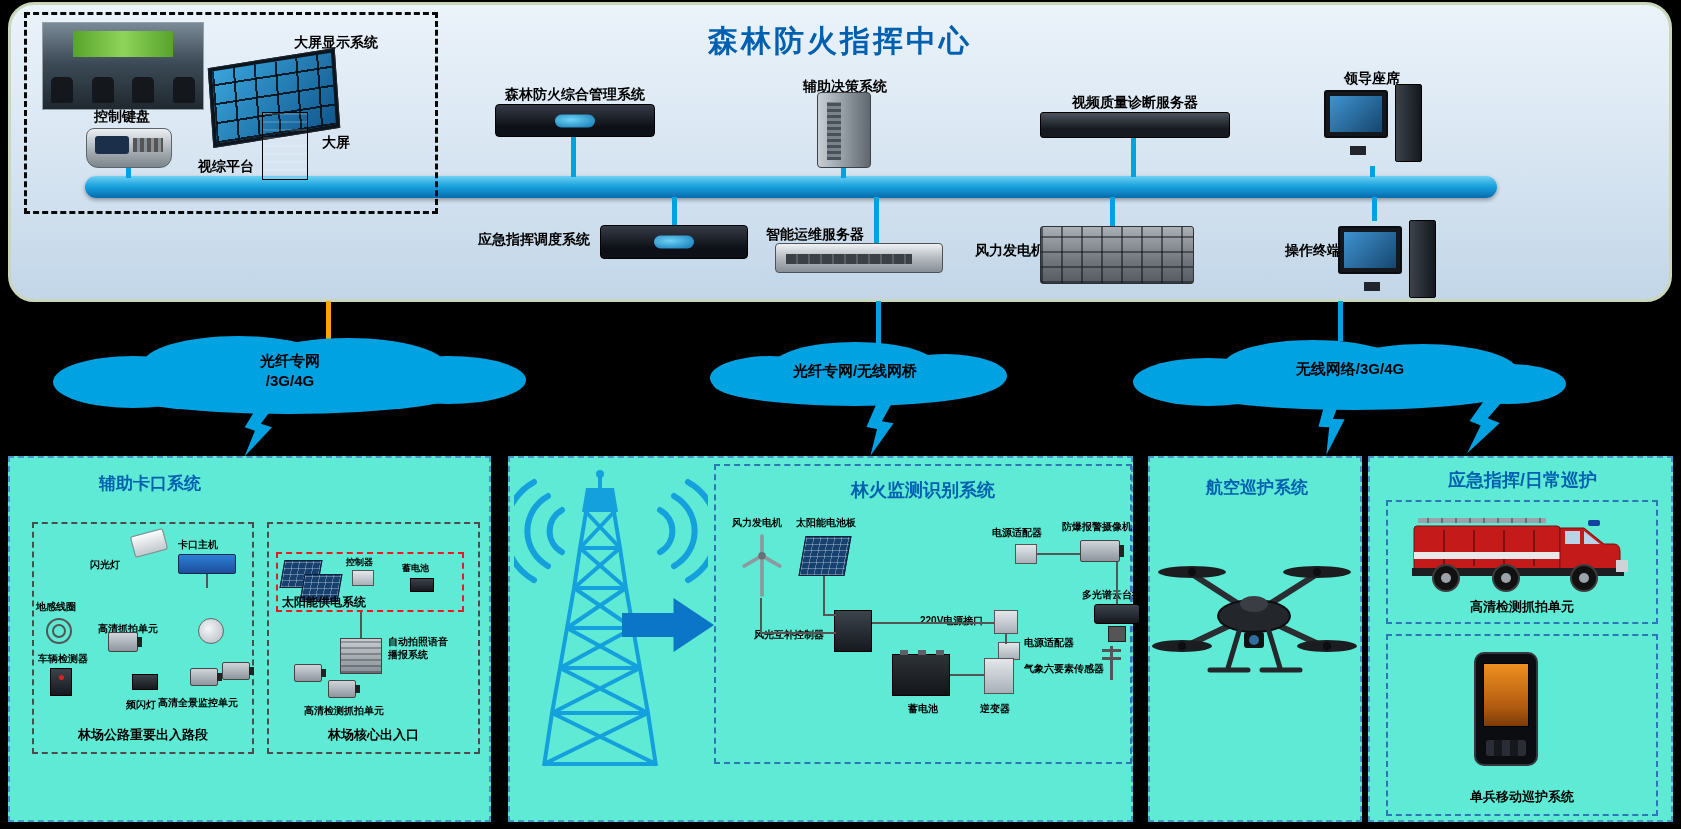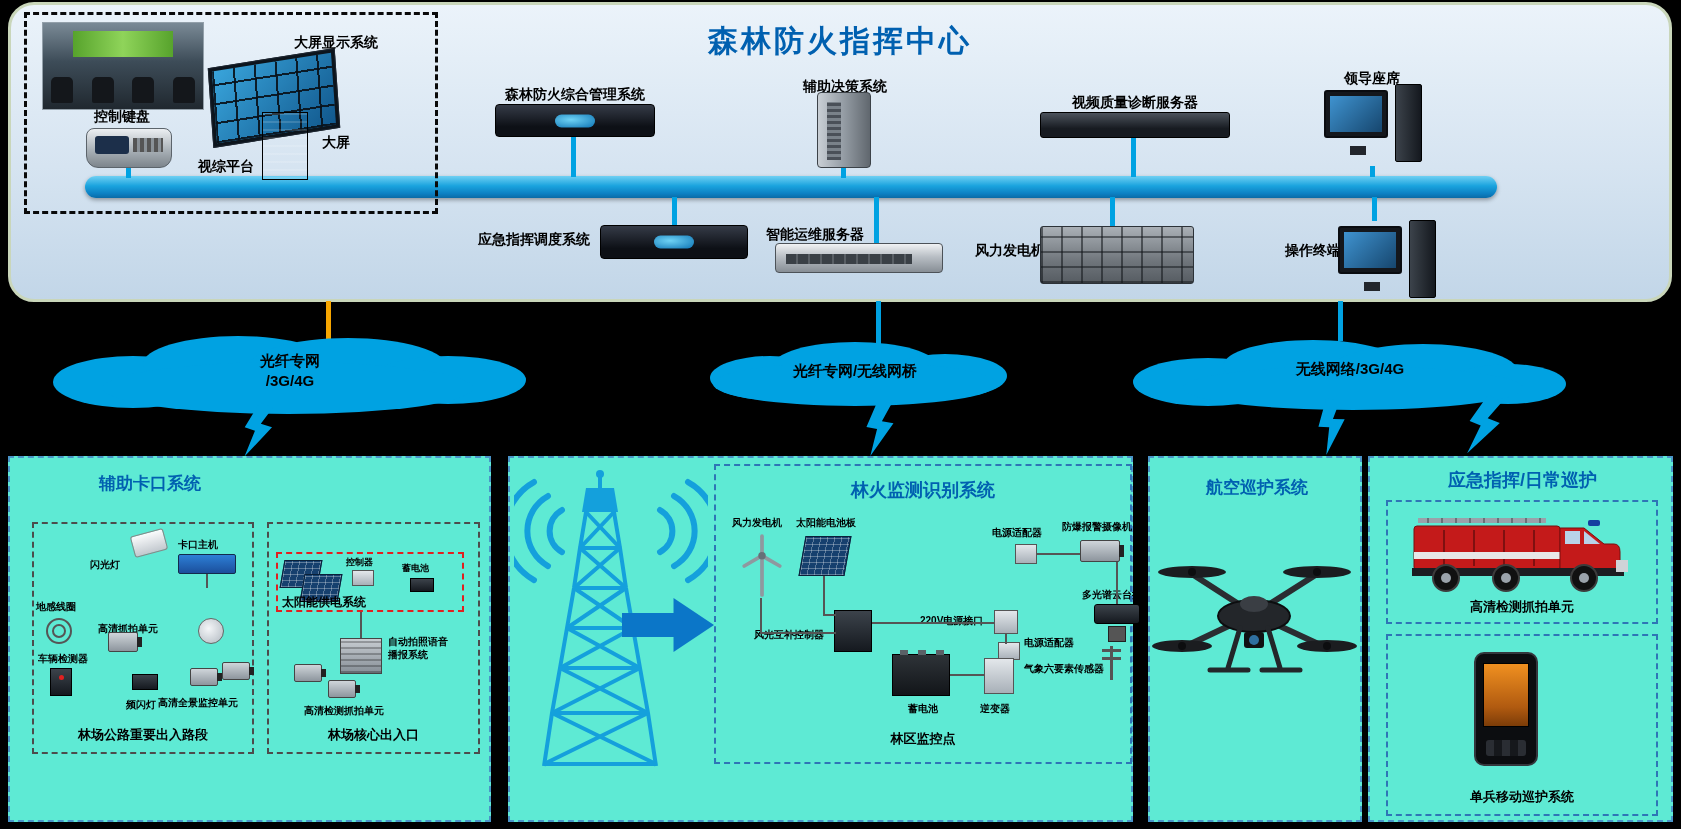--- a/index.html
+++ b/index.html
@@ -349,21 +349,20 @@
     <div class="wire" style="left:250px;top:140px;width:2px;height:36px"></div>
     <div class="wire" style="left:250px;top:174px;width:76px;height:2px"></div>
     <div class="wire" style="left:313px;top:118px;width:2px;height:40px"></div>
     <div class="wire" style="left:313px;top:156px;width:13px;height:2px"></div>
     <div class="wire" style="left:362px;top:164px;width:122px;height:2px"></div>
     <div class="wire" style="left:495px;top:176px;width:2px;height:10px"></div>
     <div class="wire" style="left:440px;top:216px;width:34px;height:2px"></div>
     <div class="wire" style="left:527px;top:95px;width:43px;height:2px"></div>
     <div class="wire" style="left:606px;top:104px;width:2px;height:42px"></div>
 
-    <div class="caption" style="left:204px;top:272px;width:418px">林区监控点</div>
   </div>
 
   <div class="bpanel" style="left:1148px;width:214px">
     <div class="ptitle" style="left:0;top:18px;width:214px">航空巡护系统</div>
     <svg class="abs" style="left:2px;top:70px" width="210" height="190" viewBox="0 0 210 190">
       <g stroke="#2a2d31" stroke-width="6">
           <path d="M102,86 L40,46 M102,86 L165,46 M102,86 L30,120 M102,86 L175,120" fill="none"></path>
         </g>
       <ellipse cx="40" cy="44" rx="34" ry="6" fill="#1b1d20"></ellipse>
         <ellipse cx="165" cy="44" rx="34" ry="6" fill="#1b1d20"></ellipse>

